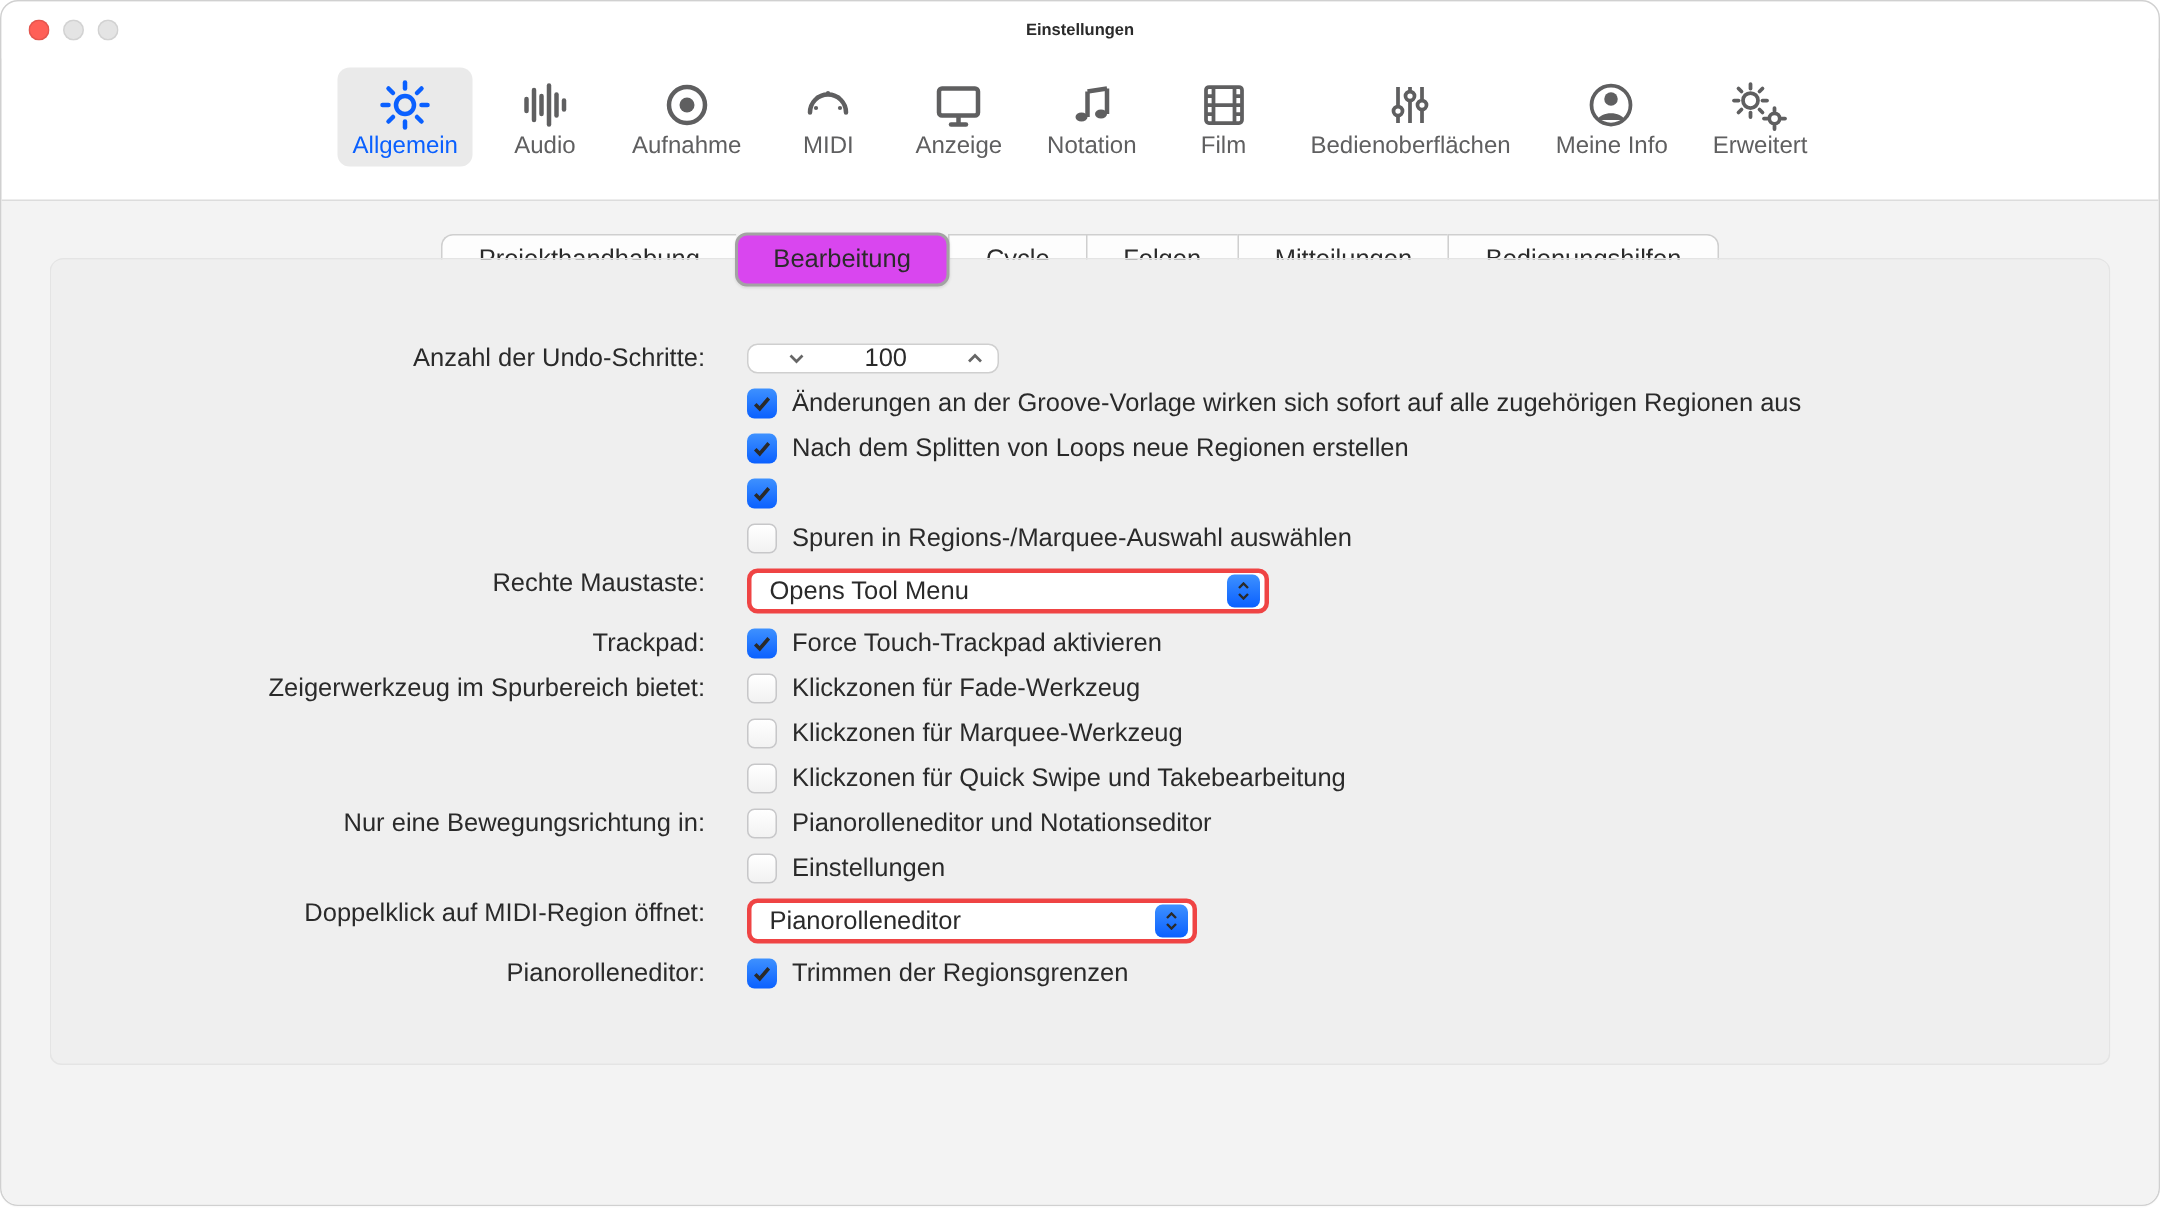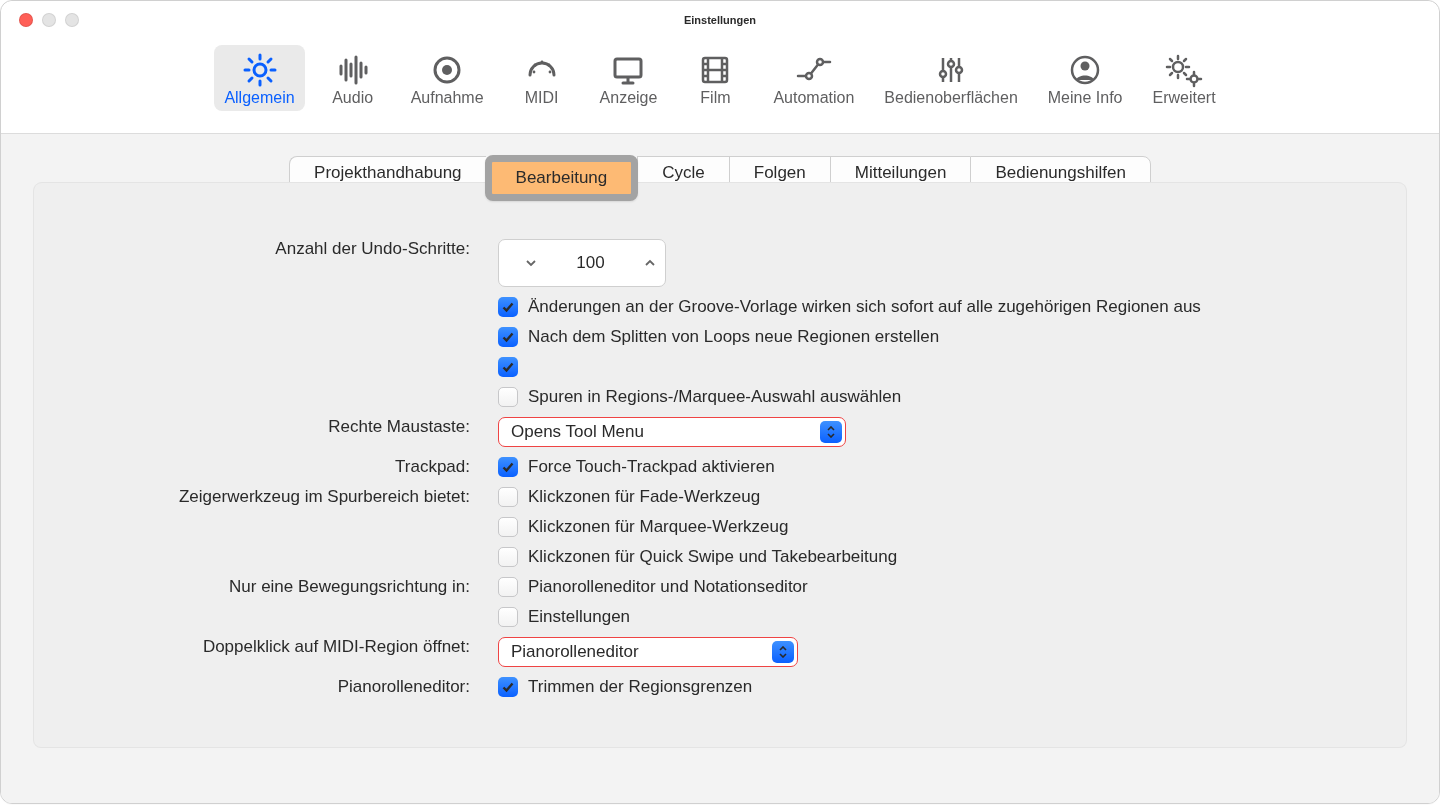--- a/index.html
+++ b/index.html
@@ -95,23 +95,23 @@
     padding: 6px 24px;
     border: 1px solid #cfcfcf;
     border-right: none;
     background: #fdfdfd;
     font-size: 17px;
     color: #2b2b2b;
   }
   .seg-item:first-child { border-top-left-radius: 8px; border-bottom-left-radius: 8px; }
   .seg-item:last-child { border-right: 1px solid #cfcfcf; border-top-right-radius: 8px; border-bottom-right-radius: 8px; }
   .seg-item.active {
-    background: #fdba74;
+    background: #d946ef;
     box-shadow: 0 1px 2px rgba(0,0,0,0.1);
-    border: 7px solid #a3a3a3;
+    border: 2px solid #a3a3a3;
     border-radius: 8px;
     z-index: 2;
     margin: -1px;
   }
   .seg-item + .seg-item::before {
     content:"";
     position:absolute; left:0; top:20%; bottom:20%;
     width:1px; background:transparent;
   }
 
@@ -162,37 +162,37 @@
     border: none;
   }
   .checkbox.checked svg { display:block; }
   .checkbox svg { display:none; }
 
   .stepper {
     display:flex; align-items:center;
     border: 1px solid #cfcfcf;
     border-radius: 7px;
     background:#fff;
-    height: 48px;
+    height: 20px;
     width: 168px;
     overflow:hidden;
     padding-left:17px;
   }
   .stepper .arrow {
     width: 30px; text-align:center; color:#666;
     display:flex; align-items:center; justify-content:center;
     height:100%;
   }
   .stepper .val {
     flex:1; text-align:center; font-size:17px;
   }
 
   .select {
     display:flex; align-items:center; justify-content:space-between;
-    border: 1px solid #ef4444;
+    border: 3px solid #ef4444;
     border-radius: 7px;
     background:#fff;
     height: 30px;
     width: 348px;
     padding: 0 3px 0 12px;
     font-size:17px;
   }
   .select .sbtn {
     width:22px; height:22px;
     border-radius:5px;
@@ -280,49 +280,51 @@
       <div class="ic">
         <svg width="36" height="36" viewBox="0 0 36 36" stroke-width="3" stroke="#5f5f60">
           <rect x="5" y="7" width="26" height="18" rx="2"></rect>
           <line x1="13" y1="31" x2="23" y2="31" stroke-linecap="round"></line>
           <line x1="18" y1="25" x2="18" y2="31"></line>
         </svg>
       </div>
       <div class="lbl">Anzeige</div>
     </div>
 
+    <div class="tool-btn">
+      <div class="ic">
+        <svg width="36" height="36" viewBox="0 0 36 36" stroke-width="3" stroke="#5f5f60">
+          <ellipse cx="11" cy="26" rx="4" ry="3" fill="#5f5f60" stroke="none"></ellipse>
+          <ellipse cx="24" cy="24" rx="4" ry="3" fill="#5f5f60" stroke="none"></ellipse>
+          <line x1="15" y1="26" x2="15" y2="9"></line>
+            <line x1="28" y1="24" x2="28" y2="7"></line>
+          <line x1="15" y1="9" x2="28" y2="7"></line>
+        </svg>
+      </div>
+      <div class="lbl">Notation</div>
+    </div>
 
     <div class="tool-btn">
       <div class="ic">
         <svg width="36" height="36" viewBox="0 0 36 36" stroke-width="2.5" stroke="#5f5f60">
           <rect x="6" y="6" width="24" height="24" rx="2"></rect>
           <line x1="11" y1="6" x2="11" y2="30"></line>
             <line x1="25" y1="6" x2="25" y2="30"></line>
           <line x1="6" y1="12" x2="11" y2="12"></line>
             <line x1="6" y1="18" x2="11" y2="18"></line>
             <line x1="6" y1="24" x2="11" y2="24"></line>
           <line x1="25" y1="12" x2="30" y2="12"></line>
             <line x1="25" y1="18" x2="30" y2="18"></line>
             <line x1="25" y1="24" x2="30" y2="24"></line>
           <line x1="11" y1="18" x2="25" y2="18"></line>
         </svg>
       </div>
       <div class="lbl">Film</div>
     </div>
 
-    <div class="tool-btn">
-      <div class="ic">
-        <svg width="40" height="36" viewBox="0 0 40 36" stroke-width="2.5" stroke="#5f5f60">
-          <path d="M4 24 L15 24 L26 10 L36 10" stroke-linecap="round"></path>
-          <circle cx="15" cy="24" r="3" fill="#fff"></circle>
-            <circle cx="26" cy="10" r="3" fill="#fff"></circle>
-        </svg>
-      </div>
-      <div class="lbl">Automation</div>
-    </div>
 
     <div class="tool-btn">
       <div class="ic">
         <svg width="36" height="36" viewBox="0 0 36 36" stroke-width="2.5" stroke="#5f5f60">
           <line x1="10" y1="6" x2="10" y2="30"></line>
             <line x1="18" y1="6" x2="18" y2="30"></line>
             <line x1="26" y1="6" x2="26" y2="30"></line>
           <circle cx="10" cy="22" r="3" fill="#fff"></circle>
             <circle cx="18" cy="12" r="3" fill="#fff"></circle>
             <circle cx="26" cy="18" r="3" fill="#fff"></circle>

